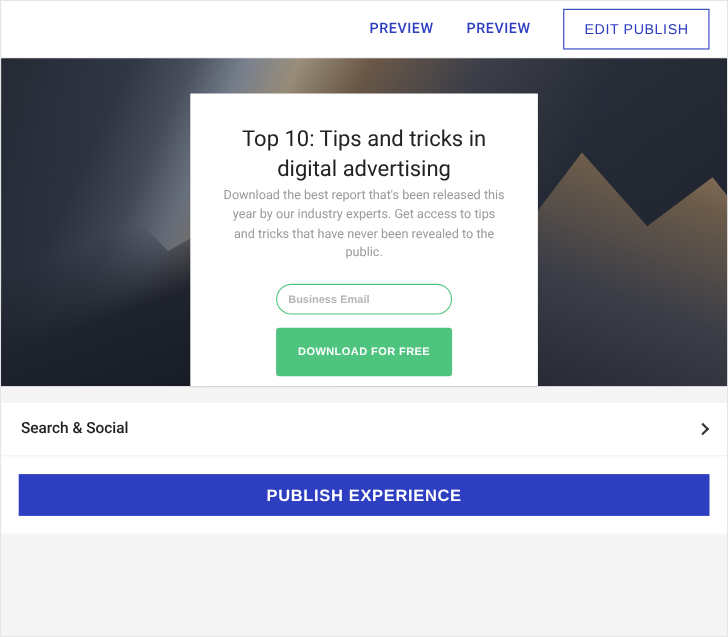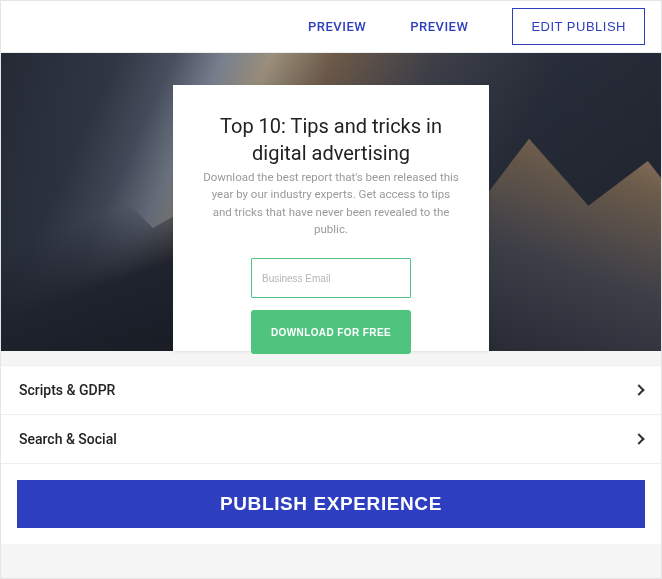--- a/index.html
+++ b/index.html
@@ -10,21 +10,21 @@
     height: 579px;
     overflow: hidden;
     border: 1px solid #e5e5e5;
   }
   .toolbar {
     background: #fff;
     height: 52px;
     display: flex;
     justify-content: flex-end;
     align-items: center;
-    gap: 44px;
+    gap: 30px;
     padding: 0 16px;
     border-bottom: 1px solid #eee;
   }
   .toolbar-link {
     color: #2E3EC1;
     font-size: 13px;
     font-weight: 500;
     letter-spacing: 0.5px;
     cursor: pointer;
   }
@@ -85,28 +85,29 @@
   }
   .card p {
     font-size: 11.5px;
     color: #9a9a9a;
     line-height: 1.5;
     margin-bottom: 20px;
     padding: 0 4px;
   }
   .email-input {
     width: 160px;
-    height: 40px;
+    height: 28px;
     border: 1px solid #4FC47F;
-    border-radius: 1px;
+    border-radius: 14px;
     padding: 0 10px;
     font-size: 10px;
     color: #666;
     display: block;
     margin: 0 auto 12px auto;
+    font-weight: bold;
   }
   .email-input::placeholder { color: #b5b5b5; }
   .download-btn {
     width: 160px;
     height: 44px;
     background: #4FC47F;
     border: none;
     border-radius: 3px;
     color: #fff;
     font-size: 10px;
@@ -137,25 +138,25 @@
     border-right: 2px solid #333;
     border-bottom: 2px solid #333;
     transform: rotate(-45deg);
   }
   .publish-bar {
     padding: 16px;
     background: #fff;
   }
   .publish-btn {
     width: 100%;
-    height: 48px;
+    height: 38px;
     background: #2E3EC1;
     border: none;
     color: #fff;
-    font-size: 19px;
+    font-size: 15px;
     font-weight: 600;
     letter-spacing: 0.6px;
     cursor: pointer;
   }
 </style>
 </head>
 <body>
 
 <div class="toolbar">
   <span class="toolbar-link">PREVIEW</span>
@@ -167,24 +168,20 @@
   <div class="card">
     <h1>Top 10: Tips and tricks in digital advertising</h1>
     <p>Download the best report that's been released this year by our industry experts. Get access to tips and tricks that have never been revealed to the public.</p>
     <input class="email-input" type="text" placeholder="Business Email" style="">
     <button class="download-btn">DOWNLOAD FOR FREE</button>
   </div>
 </div>
 
 <div class="accordion">
   <div class="accordion-item">
-    <span class="accordion-label">Scripts &amp; GDPR</span>
-    <span class="chevron"></span>
-  </div>
-  <div class="accordion-item">
     <span class="accordion-label">Search &amp; Social</span>
     <span class="chevron"></span>
   </div>
 </div>
 
 <div class="publish-bar">
   <button class="publish-btn">PUBLISH EXPERIENCE</button>
 </div>
 
 </body></html>

